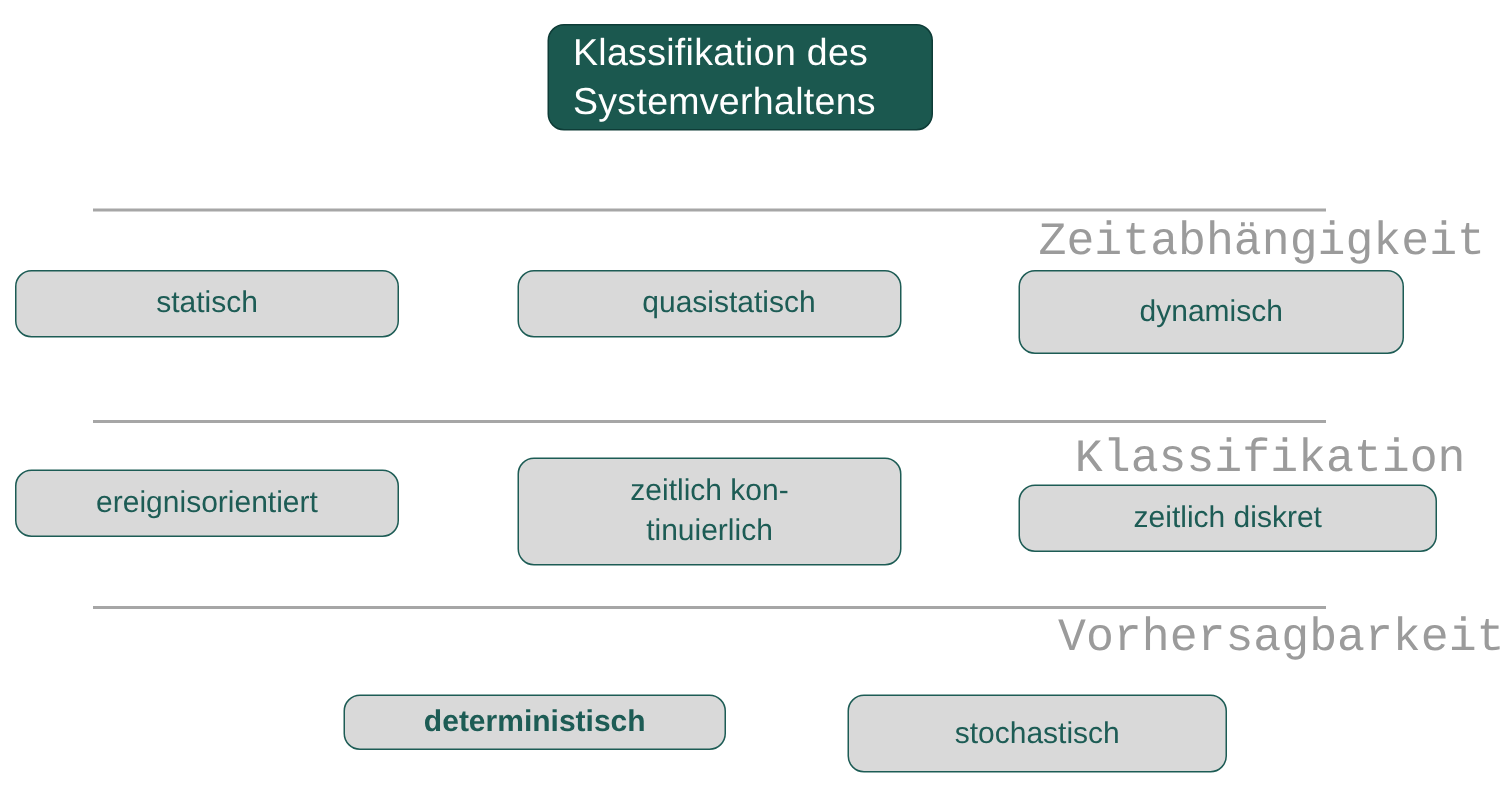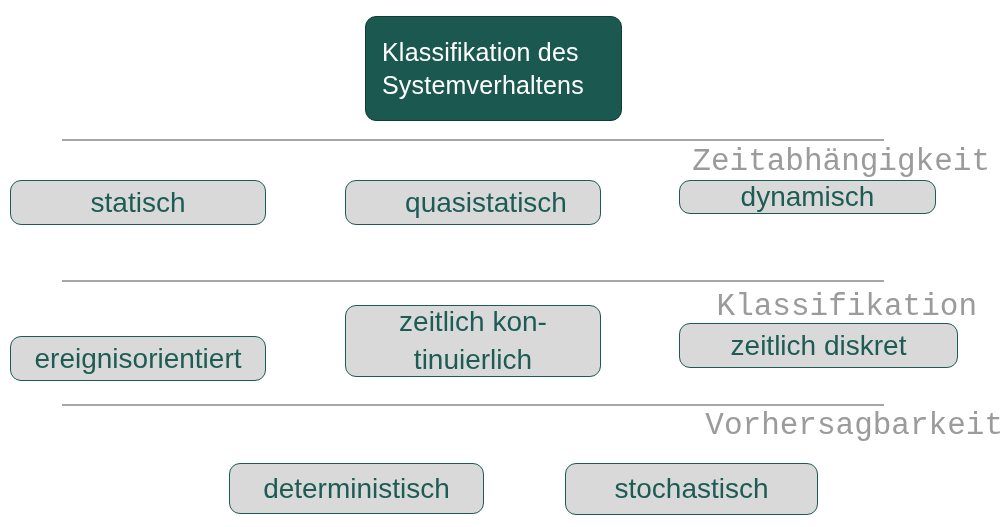--- a/index.html
+++ b/index.html
@@ -13,21 +13,21 @@
     width: 1008px;
     height: 527px;
     background: var(--background, #ffffff);
     overflow: hidden;
   }
   .title-box {
     position: absolute;
     left: 365px;
     top: 16px;
     width: 257px;
-    height: 105px;
+    height: 71px;
     box-sizing: border-box;
     background: var(--accent-teal, #1b584f);
     border: 1px solid var(--title-border, #0e3c37);
     border-radius: 11px;
     display: flex;
     align-items: center;
     padding-left: 16px;
   }
   .title-text {
     color: var(--title-text, #ffffff);
@@ -57,35 +57,35 @@
   .section-label.l1 { top: 145px; right: 18px; }
   .section-label.l2 { top: 290px; right: 31px; }
   .section-label.l3 { top: 409px; right: 5px; }
   .node {
     position: absolute;
     box-sizing: border-box;
     background: var(--node-fill, #d9d9d9);
     border: 1.5px solid var(--node-border, #1d5c55);
     border-radius: 11px;
     color: var(--node-text, #1d5c55);
-    font-size: 28px;
+    font-size: 20px;
     line-height: 1.35;
     display: flex;
     align-items: center;
     justify-content: center;
     text-align: center;
     white-space: pre-line;
   }
   .n11 { left: 10px;  top: 180px; width: 256px; height: 45px; }
   .n12 { left: 345px; top: 180px; width: 256px; height: 45px; padding-left: 26px; }
-  .n13 { left: 679px; top: 180px; width: 257px; height: 34px; }
-  .n21 { left: 10px;  top: 336px; width: 256px; height: 45px; }
+  .n13 { left: 679px; top: 180px; width: 257px; height: 56px; }
+  .n21 { left: 10px;  top: 313px; width: 256px; height: 45px; }
   .n22 { left: 345px; top: 305px; width: 256px; height: 72px; }
   .n23 { left: 679px; top: 323px; width: 279px; height: 45px; }
-  .n31 { left: 229px; top: 463px; width: 255px; height: 51px; }
+  .n31 { left: 229px; top: 463px; width: 255px; height: 37px; font-weight: bold; }
   .n32 { left: 565px; top: 463px; width: 253px; height: 52px; }
 </style>
 </head>
 <body>
 
 <div class="canvas">
 
   <div class="title-box">
     <span class="title-text">Klassifikation des
 Systemverhaltens</span>

